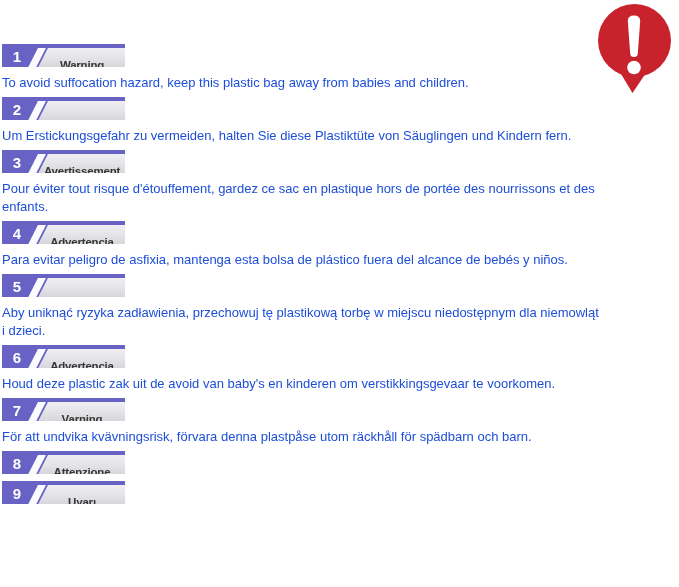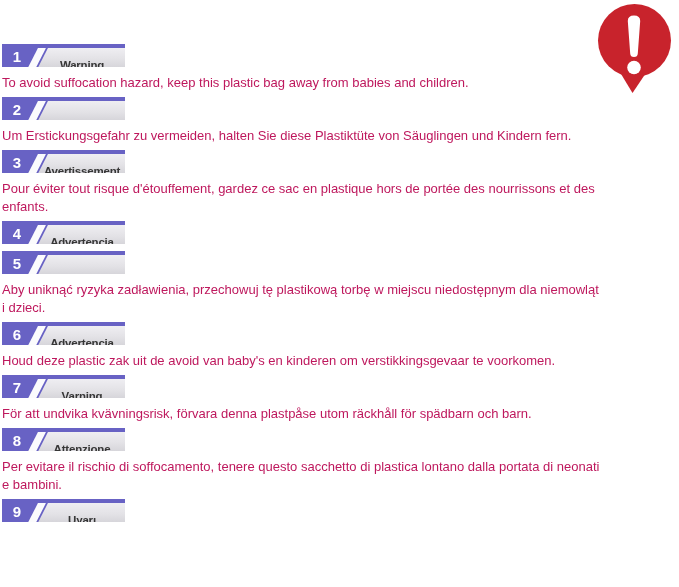--- a/index.html
+++ b/index.html
@@ -67,21 +67,21 @@
     letter-spacing: -0.2px;
     color: #363636;
     white-space: nowrap;
     z-index: 4;
     margin-top: 16px;
   }
   .section p {
     max-width: 600px;
     font-size: 13px;
     line-height: 18px;
-    color: #be185d;
+    color: #1d4ed8;
     margin-bottom: 5px;
   }
   .alert-icon {
     position: absolute;
     left: 596px;
     top: 4px;
     width: 78px;
     height: 90px;
   }
 </style>
@@ -128,20 +128,21 @@
       <p>Pour éviter tout risque d'étouffement, gardez ce sac en plastique hors de portée des nourrissons et des enfants.</p>
     </div>
 
     <div class="section">
       <div class="banner">
         <span class="banner-num">4</span>
         <span class="banner-slash"></span>
         <span class="banner-plate"></span>
         <span class="banner-label">Advertencia</span>
       </div>
+      <p>Para evitar peligro de asfixia, mantenga esta bolsa de plástico fuera del alcance de bebés y niños.</p>
     </div>
 
     <div class="section">
       <div class="banner">
         <span class="banner-num">5</span>
         <span class="banner-slash"></span>
         <span class="banner-plate"></span>
       </div>
       <p>Aby uniknąć ryzyka zadławienia, przechowuj tę plastikową torbę w miejscu niedostępnym dla niemowląt i dzieci.</p>
     </div>
@@ -166,21 +167,20 @@
       <p>För att undvika kvävningsrisk, förvara denna plastpåse utom räckhåll för spädbarn och barn.</p>
     </div>
 
     <div class="section">
       <div class="banner">
         <span class="banner-num">8</span>
         <span class="banner-slash"></span>
         <span class="banner-plate"></span>
         <span class="banner-label">Attenzione</span>
       </div>
-      <p>Per evitare il rischio di soffocamento, tenere questo sacchetto di plastica lontano dalla portata di neonati e bambini.</p>
     </div>
 
     <div class="section">
       <div class="banner">
         <span class="banner-num">9</span>
         <span class="banner-slash"></span>
         <span class="banner-plate"></span>
         <span class="banner-label">Uyarı</span>
       </div>
     </div>

